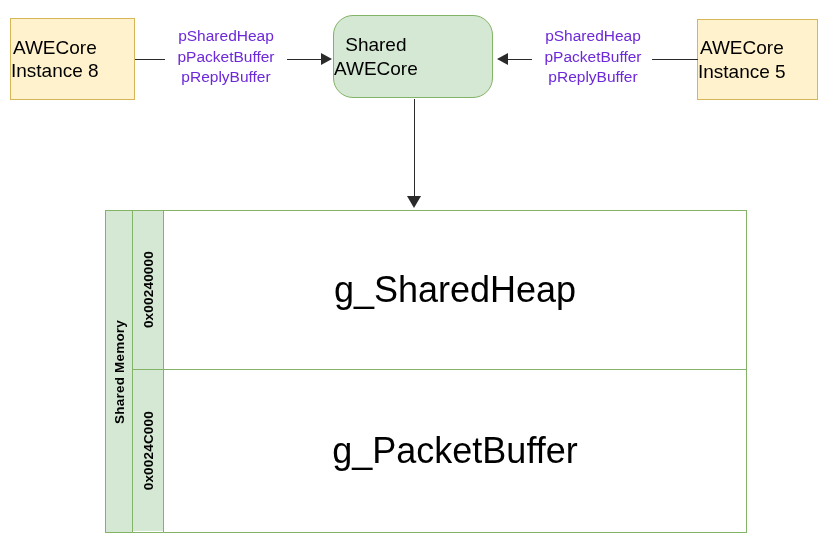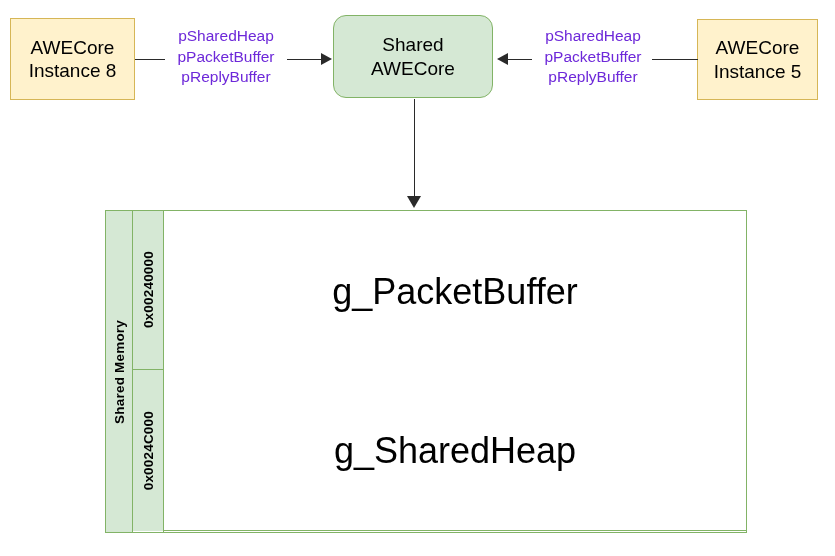--- a/index.html
+++ b/index.html
@@ -16,21 +16,21 @@
     width: 835px;
     height: 556px;
     background: #ffffff;
     overflow: hidden;
   }
   .node {
     position: absolute;
     box-sizing: border-box;
     display: flex;
     align-items: center;
-    justify-content: center;
+    justify-content: flex-start;
     text-align: center;
     line-height: 1.22;
   }
 
   
   .instance-box {
     background: #fff2cc;
     border: 1px solid #d6b656;
     font-size: 19px;
   }
@@ -38,21 +38,21 @@
   #instance1 { left: 697px; top: 19px; width: 121px; height: 81px; }
 
   
   #shared-memory-node {
     left: 333px;
     top: 15px;
     width: 160px;
     height: 83px;
     background: #d5e8d4;
     border: 1px solid #82b366;
-    border-radius: 13px;
+    border-radius: 20px;
     font-size: 19px;
   }
 
   
   .hline {
     position: absolute;
     height: 0;
     border-top: 1.6px solid #2a2a2a;
   }
   .vline {
@@ -224,23 +224,23 @@
     <div id="col-addresses">
       <div class="addr-cell" id="addr-cell-0">
         <span class="vtext">0x00240000</span>
       </div>
       <div class="addr-cell" id="addr-cell-1">
         <span class="vtext">0x0024C000</span>
       </div>
     </div>
 
     <div id="col-regions">
+      <div class="region-cell" id="region-cell-0">
+        <span>g_SharedHeap</span>
+      </div>
       <div class="region-cell" id="region-cell-1">
         <span>g_PacketBuffer</span>
       </div>
-      <div class="region-cell" id="region-cell-0">
-        <span>g_SharedHeap</span>
-      </div>
     </div>
 
   </div>
 
 </div>
 
 </body></html>

